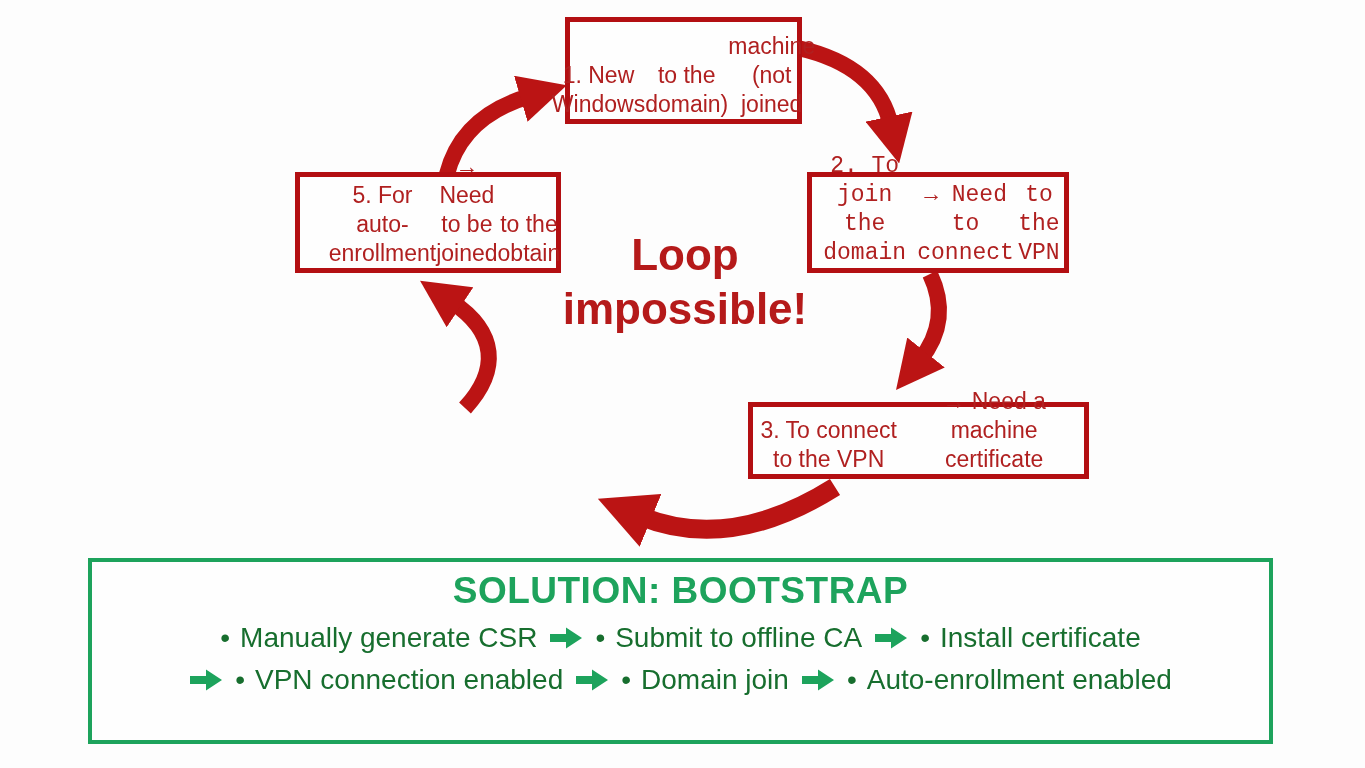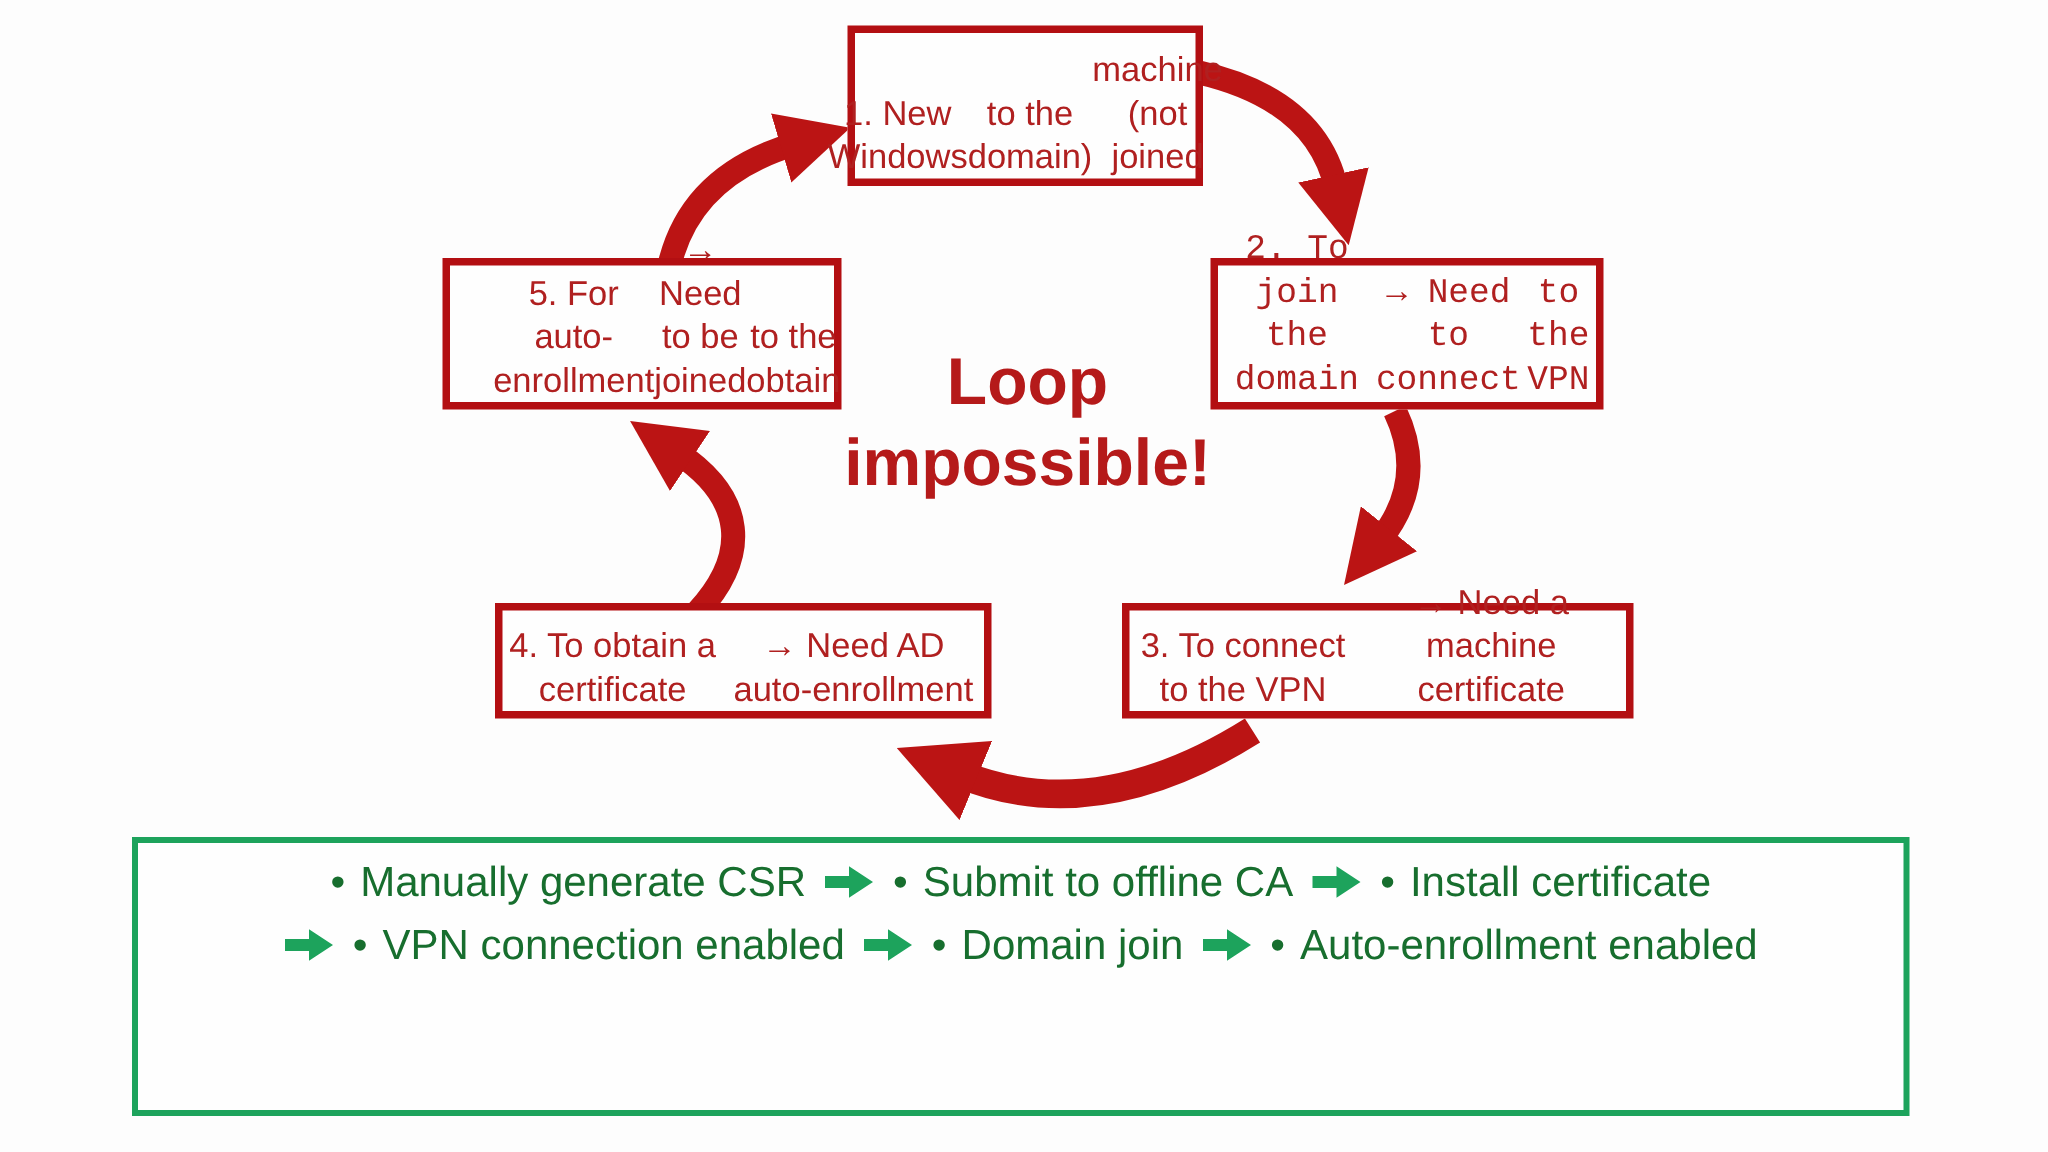--- a/index.html
+++ b/index.html
@@ -120,37 +120,34 @@
     <div>2. To join the domain</div>
     <div>→ Need to connect</div>
     <div>to the VPN</div>
   </div>
 
   <div class="loop-box" id="box3">
     <div>3. To connect to the VPN</div>
     <div>→ Need a machine certificate</div>
   </div>
 
-  <div class="loop-box" id="box4">
-    <div>4. To obtain a certificate</div>
-    <div>→ Need AD auto-enrollment</div>
-  </div>
 
   <div class="loop-box" id="box5">
     <div>5. For auto-enrollment</div>
     <div>→ Need to be joined</div>
     <div>to the obtain</div>
   </div>
 
   <div class="center-label">
     <div>Loop</div>
     <div>impossible!</div>
   </div>
 
   <div class="solution-box">
+    <div class="solution-title">SOLUTION: BOOTSTRAP</div>
 
     <div class="sol-row">
       <span class="sol-item">
         <span class="bullet">•</span>
         <span>Manually generate CSR</span>
       </span>
       <span class="garrow">
         <svg width="34" height="24" viewBox="0 0 34 24">
             <path d="M1 8 H17 V1.5 L33 12 L17 22.5 V16 H1 z" fill="#1da35c"></path>
           </svg>

